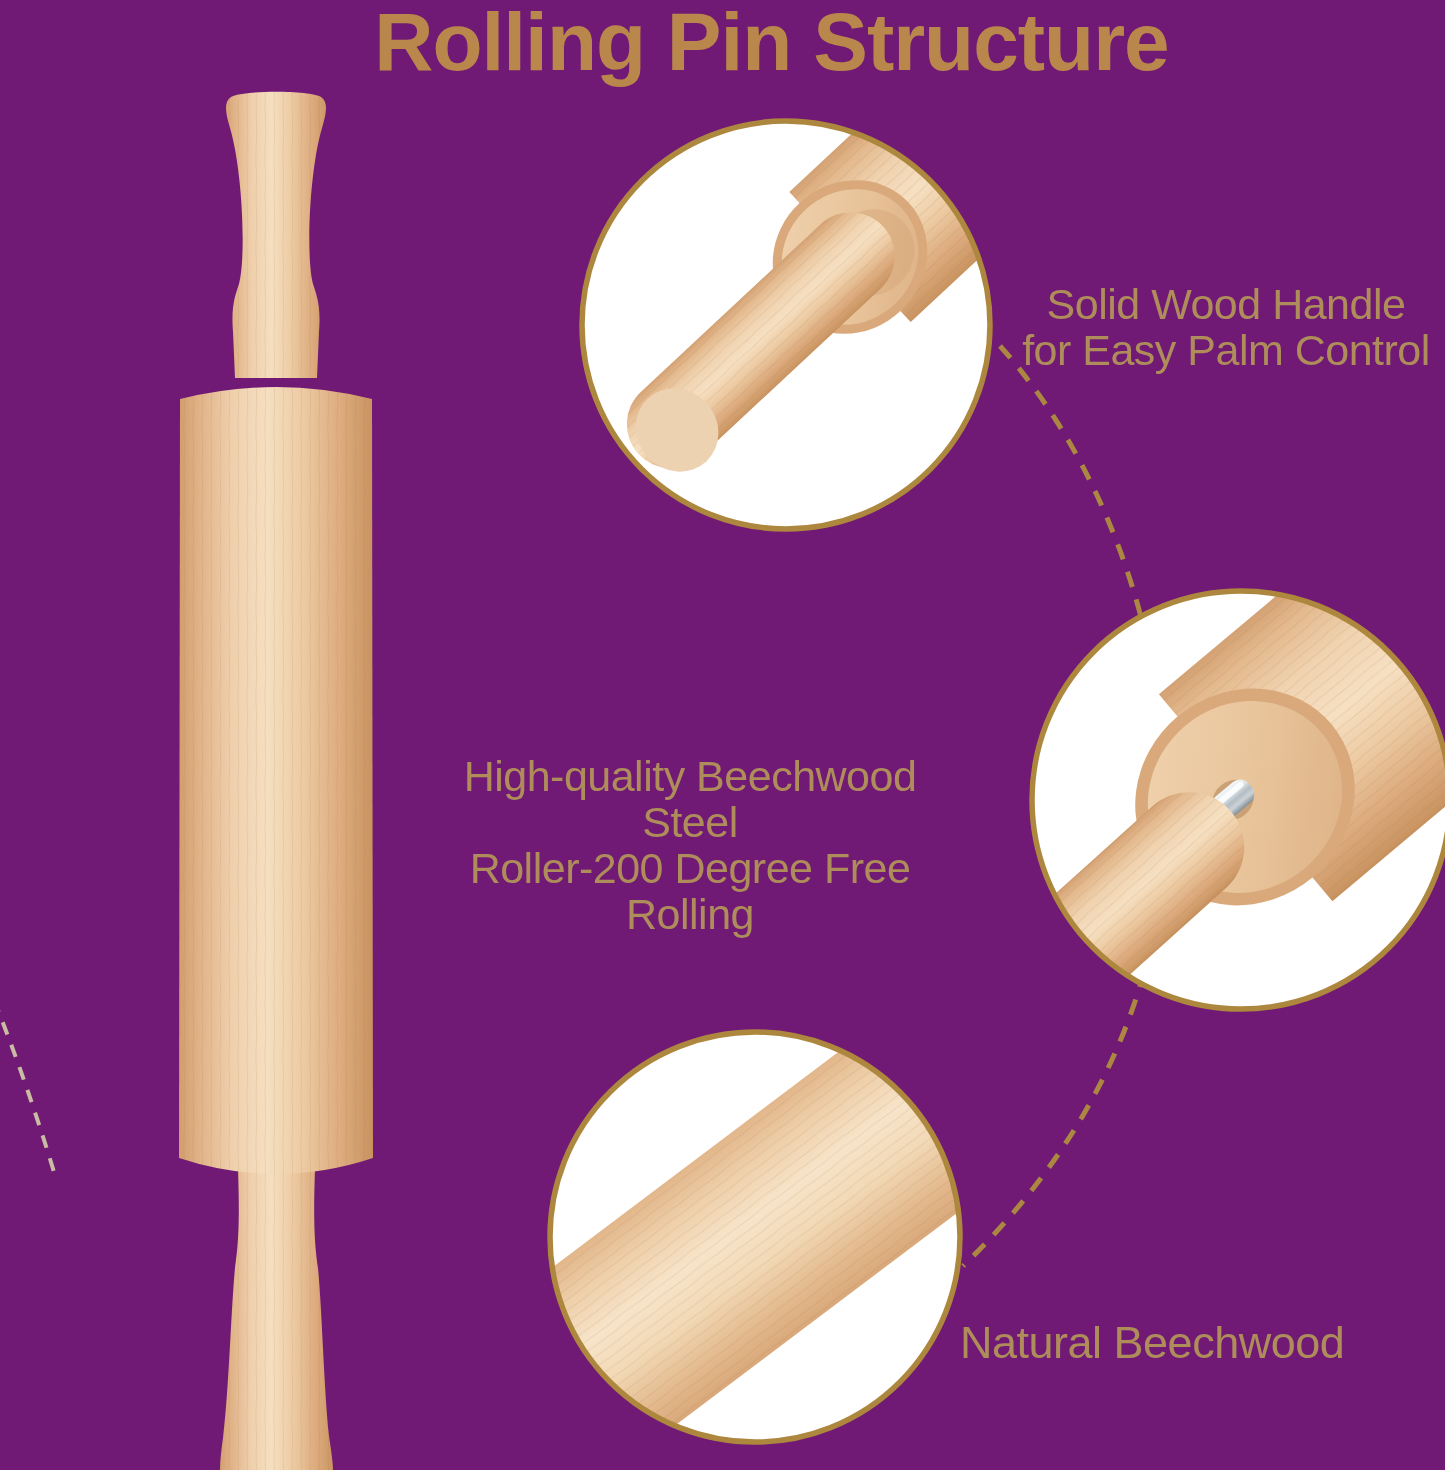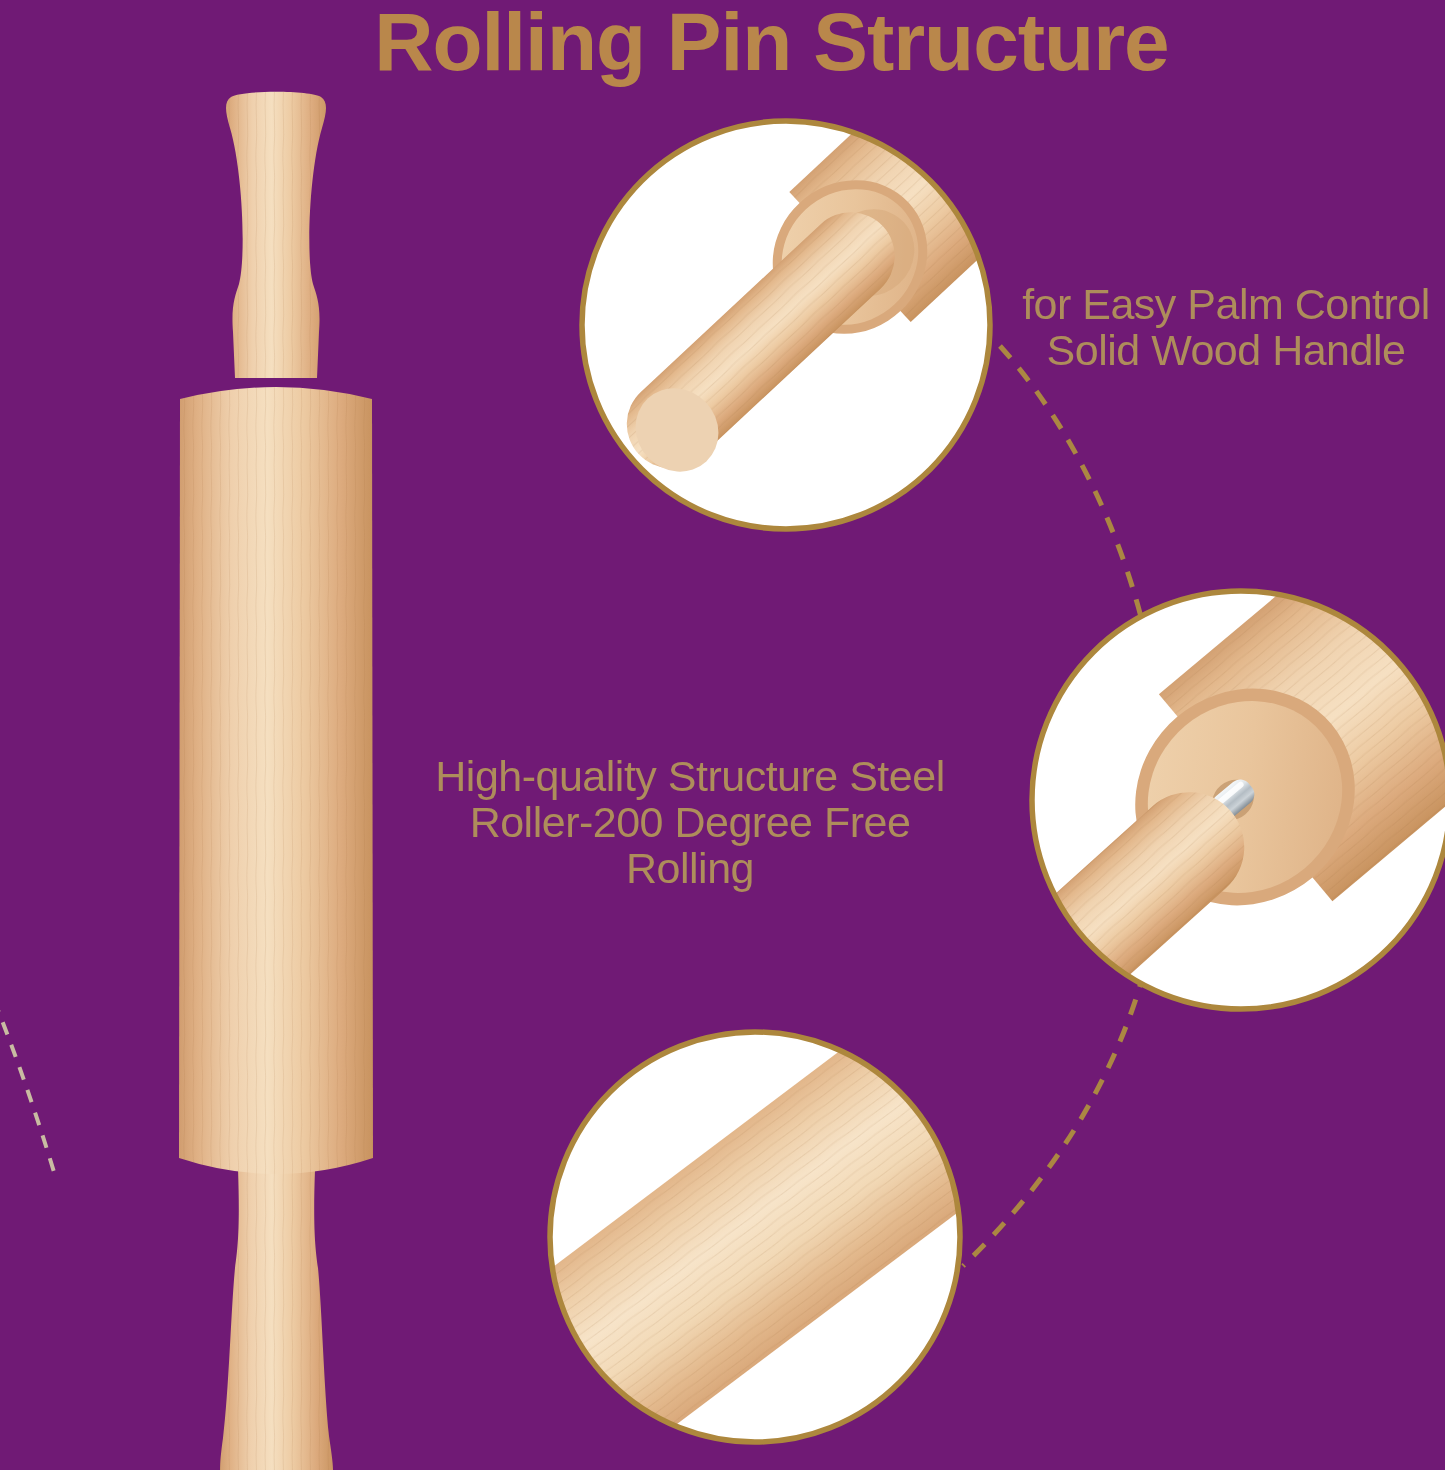--- a/index.html
+++ b/index.html
@@ -178,23 +178,26 @@
         <rect x="405" y="1140" width="700" height="200" fill="url(#gradBottomWood)" transform="rotate(-37 755 1240)"></rect>
         <rect x="405" y="1140" width="700" height="200" fill="url(#grainH)" transform="rotate(-37 755 1240)"></rect>
       </g>
       <circle cx="755" cy="1237" r="205" fill="none" stroke="#ad873d" stroke-width="5.5"></circle>
     </g>
   </svg>
 
   <div class="page-title">Rolling Pin Structure</div>
 
   <div class="caption cap-handle">
+    <span>Solid Wood Handle</span>
     <span>for Easy Palm Control</span>
-    <span>Solid Wood Handle</span>
   </div>
 
   <div class="caption cap-roller">
-    <span>High-quality Structure Steel</span>
+    <span>High-quality Beechwood Steel</span>
     <span>Roller-200 Degree Free Rolling</span>
   </div>
 
+  <div class="caption cap-material">
+    <span>Natural Beechwood</span>
+  </div>
 
 </div>
 
 </body></html>

